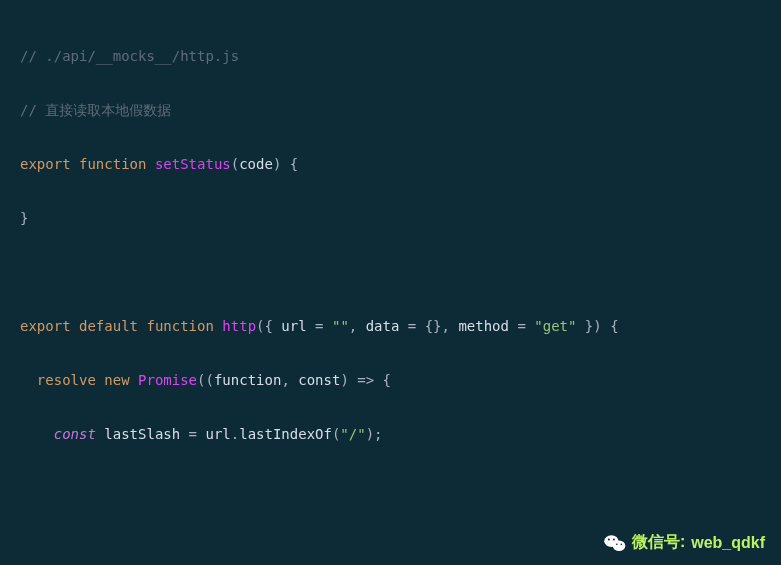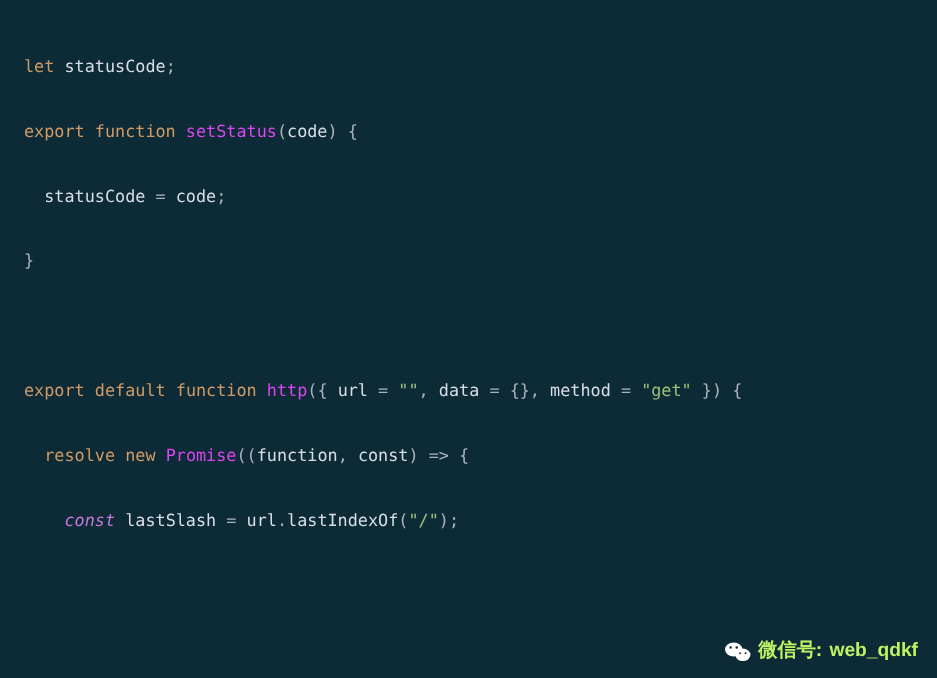--- a/index.html
+++ b/index.html
@@ -42,23 +42,23 @@
   .wechat-icon {
     width: 22px;
     height: 18px;
     display: inline-block;
   }
 </style>
 </head>
 <body>
 
 <div class="editor">
-<div><span class="c-keyword">let</span> <span class="c-ident">statusCode</span><span class="c-punct">;</span></div>
+<div><span class="c-comment">// ./api/__mocks__/http.js</span></div>
+<div><span class="c-comment">// 直接读取本地假数据</span></div>
 <div><span class="c-keyword">export</span> <span class="c-keyword">function</span> <span class="c-func">setStatus</span><span class="c-punct">(</span><span class="c-param">code</span><span class="c-punct">)</span> <span class="c-punct">{</span></div>
-<div>  <span class="c-ident">statusCode</span><span class="c-punct"> = </span><span class="c-ident">code</span><span class="c-punct">;</span></div>
 <div><span class="c-punct">}</span></div>
 <div> </div>
 <div><span class="c-keyword">export</span> <span class="c-keyword">default</span> <span class="c-keyword">function</span> <span class="c-func">http</span><span class="c-punct">({ </span><span class="c-param">url</span><span class="c-punct"> = </span><span class="c-string">""</span><span class="c-punct">, </span><span class="c-param">data</span><span class="c-punct"> = </span><span class="c-punct">{}</span><span class="c-punct">, </span><span class="c-param">method</span><span class="c-punct"> = </span><span class="c-string">"get"</span><span class="c-punct"> })</span> <span class="c-punct">{</span></div>
 <div>  <span class="c-keyword">resolve</span> <span class="c-keyword">new</span> <span class="c-func">Promise</span><span class="c-punct">(</span><span class="c-punct">(</span><span class="c-param">function</span><span class="c-punct">, </span><span class="c-param">const</span><span class="c-punct">)</span><span class="c-punct"> =&gt; </span><span class="c-punct">{</span></div>
 <div>    <span class="c-const">const</span> <span class="c-ident">lastSlash</span><span class="c-punct"> = </span><span class="c-ident">url</span><span class="c-punct">.</span><span class="c-ident">lastIndexOf</span><span class="c-punct">(</span><span class="c-string">"/"</span><span class="c-punct">)</span><span class="c-punct">;</span></div>
 
 
 
 
 

